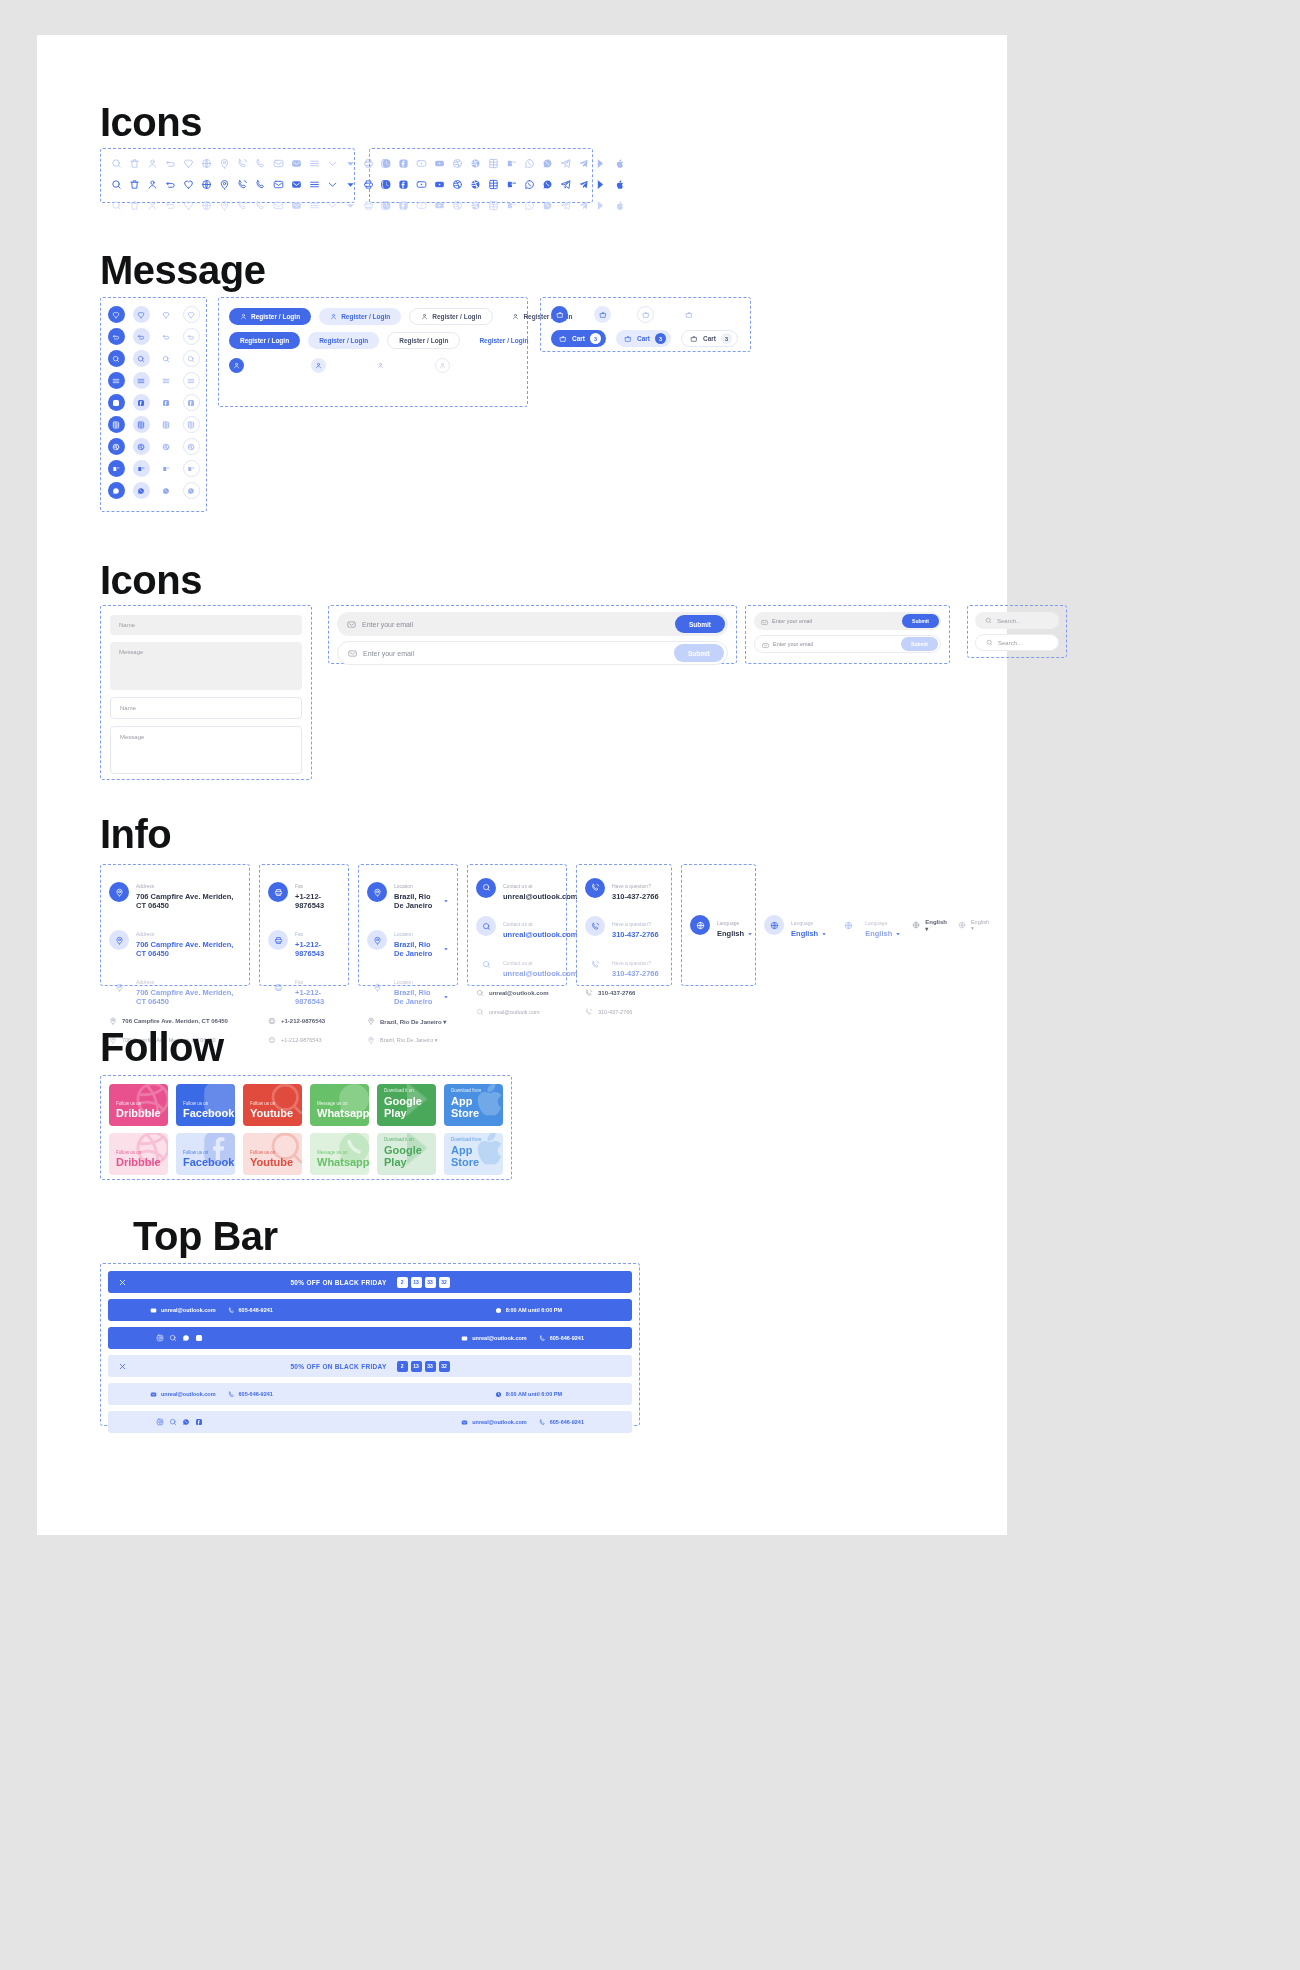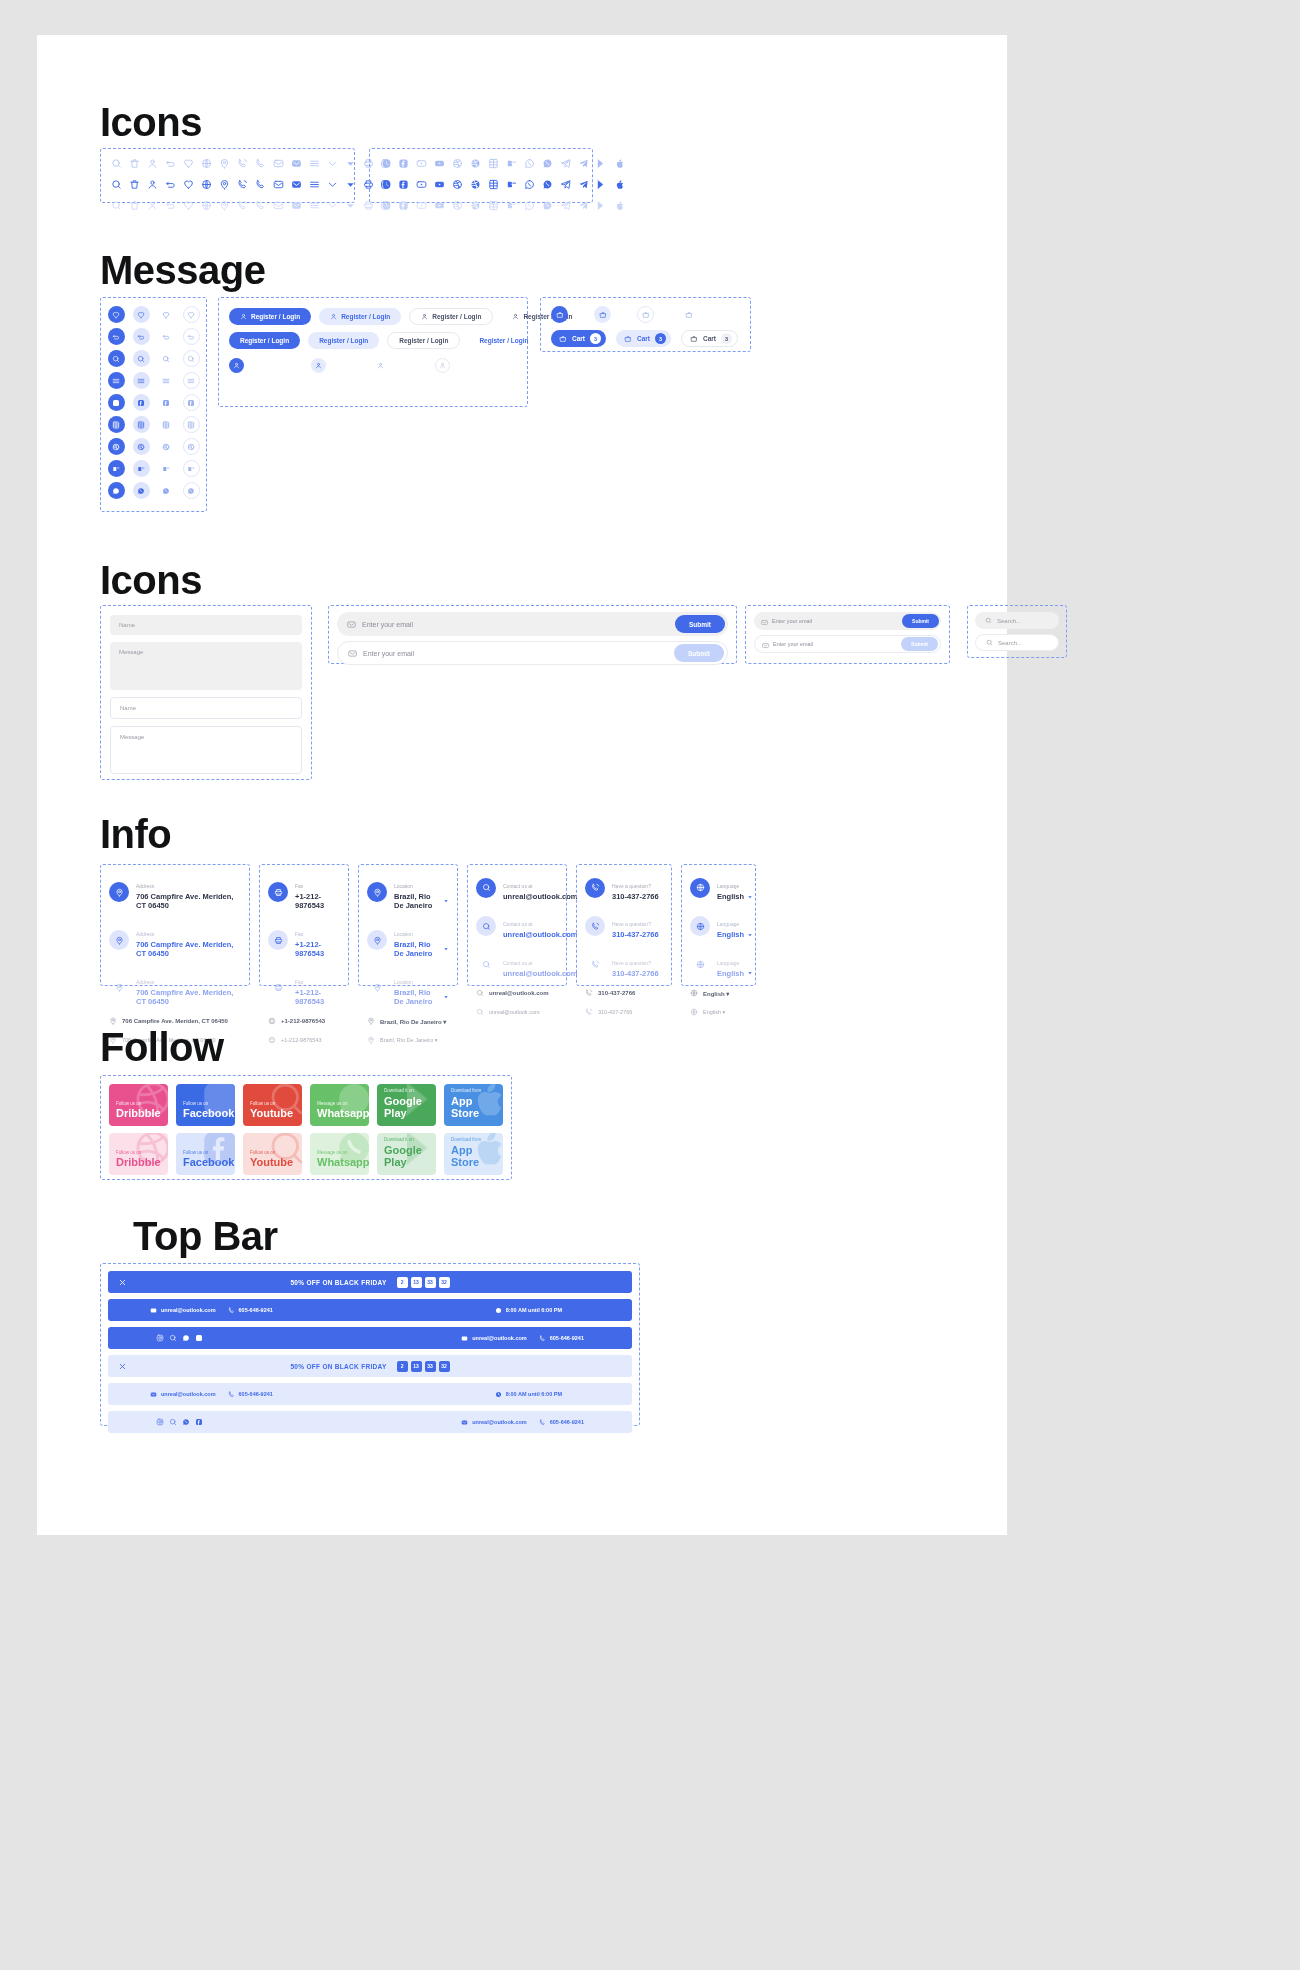--- a/index.html
+++ b/index.html
@@ -1416,21 +1416,21 @@
         <div class="info-min">
           <span style="color:#c3c7d4;display:flex;width:8px;height:8px">
             <svg viewBox="0 0 24 24" fill="none" stroke="currentColor" stroke-width="2" stroke-linecap="round" stroke-linejoin="round">
               <path d="M6 3.6l3 4-2 2c1 2.4 3 4.4 5.4 5.4l2-2 4 3-2.6 3.2c-5.6.4-12-6-11.6-11.6L6 3.6z"></path>
               <path d="M16 3.5a5.5 5.5 0 014.5 4.5"></path>
             </svg>
           </span>
           <span style="font-size:5.5px;color:#a9acb6">310-437-2766</span>
         </div>
       </div>
-      <div class="dbox" style="position: relative; width: 75px; height: 122px; padding: 9px 8px; display: flex; flex-direction: column; gap: 11px;">
+      <div class="dbox" style="position: relative; width: 75px; height: 122px; padding: 9px 8px; display: flex; flex-direction: row; gap: 11px;">
         <div class="info-row">
           <span class="info-ic" style="background:#4169e8;color:#ffffff">
             <svg viewBox="0 0 24 24" fill="none" stroke="currentColor" stroke-width="2" stroke-linecap="round" stroke-linejoin="round">
               <circle cx="12" cy="12" r="8.5"></circle>
               <path d="M3.5 12h17M12 3.5c2.6 2.8 2.6 14 0 17M12 3.5c-2.6 2.8-2.6 14 0 17"></path>
             </svg>
           </span>
           <span><span class="info-lbl" style="color:#a9acb6">Language</span><span class="info-val" style="color:#2e3447">English<span style="display:inline-flex;width:6px;height:6px;color:#4169e8">
                 <svg viewBox="0 0 24 24" fill="none" stroke="currentColor" stroke-width="1.9" stroke-linecap="round" stroke-linejoin="round">
                   <path d="M5 9h14l-7 8z" fill="currentColor" stroke="none"></path>

